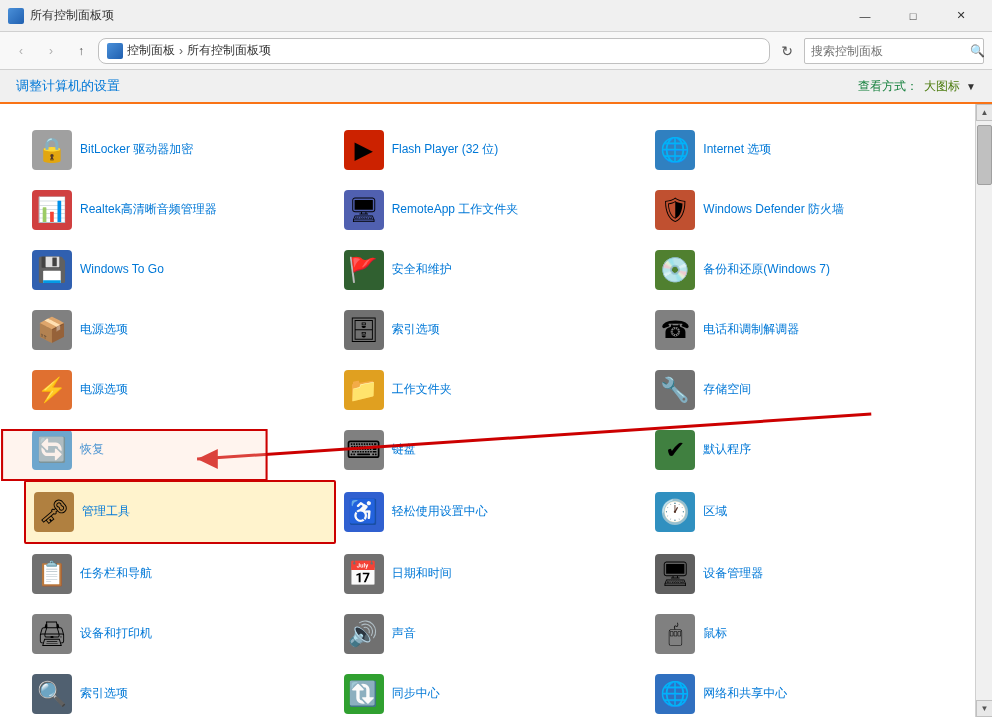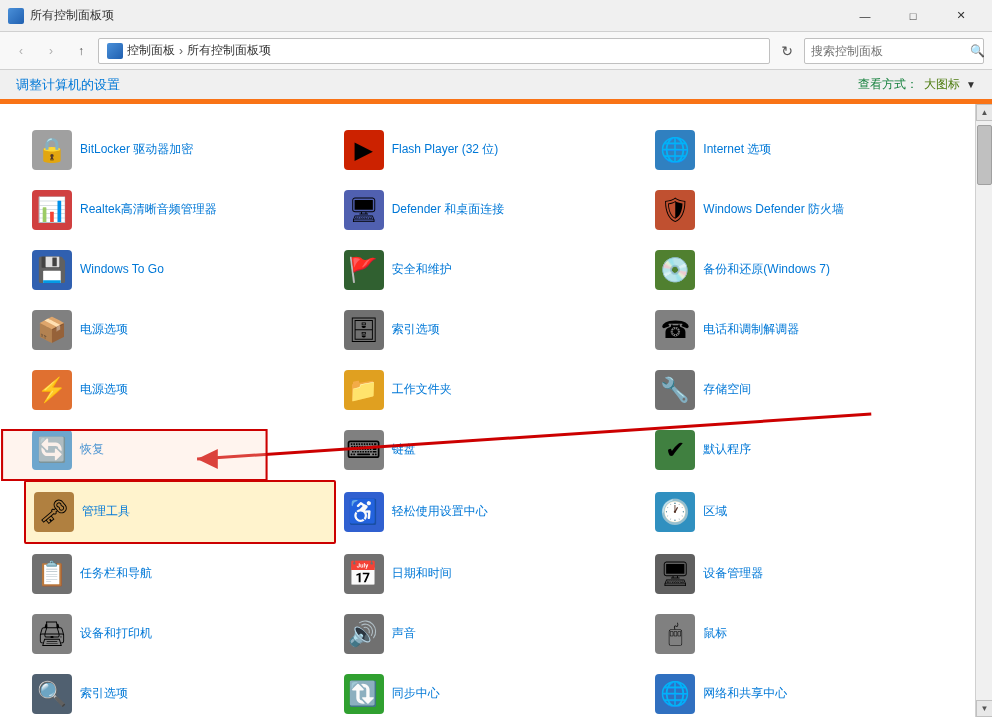--- a/index.html
+++ b/index.html
@@ -67,21 +67,21 @@
       display: flex; align-items: center; justify-content: center;
       font-size: 12px;
       color: #555;
     }
     .nav-btn.disabled { color: #b0b0b0; cursor: default; }
     .address-path {
       flex: 1;
       height: 26px;
       border: 1px solid #c0c0c0;
       background: #fff;
-      border-radius: 2px;
+      border-radius: 8px;
       display: flex;
       align-items: center;
       padding: 0 8px;
       gap: 4px;
     }
     .path-icon {
       width: 16px; height: 16px;
       background: linear-gradient(135deg, #4a90d9, #2060b0);
       border-radius: 2px;
       flex-shrink: 0;
@@ -118,21 +118,21 @@
       cursor: pointer; background: none; border: none;
     }
 
     
     .toolbar {
       background: #f0f0f0;
       height: 34px;
       display: flex;
       align-items: center;
       padding: 0 16px;
-      border-bottom: 5px solid #f97316;
+      border-bottom: 2px solid #f97316;
       justify-content: space-between;
     }
     .toolbar-left {
       color: #0078d7;
       font-size: 13px;
       font-weight: 500;
     }
     .toolbar-right {
       display: flex; align-items: center; gap: 6px;
       font-size: 12px; color: #333;
@@ -289,21 +289,21 @@
         <div class="cp-item">
     <div class="cp-icon" style="background:#d04040; font-size:22px; display:flex; align-items:center; justify-content:center; border-radius:4px; overflow:hidden;">
       <span style="font-size:24px;">📊</span>
     </div>
     <span class="cp-label">Realtek高清晰音频管理器</span>
   </div>
         <div class="cp-item">
     <div class="cp-icon" style="background:#5060b0; font-size:22px; display:flex; align-items:center; justify-content:center; border-radius:4px; overflow:hidden;">
       <span style="font-size:24px;">🖥</span>
     </div>
-    <span class="cp-label">Defender 和桌面连接</span>
+    <span class="cp-label">RemoteApp 工作文件夹</span>
   </div>
         <div class="cp-item">
     <div class="cp-icon" style="background:#c05030; font-size:22px; display:flex; align-items:center; justify-content:center; border-radius:4px; overflow:hidden;">
       <span style="font-size:24px;">🛡</span>
     </div>
     <span class="cp-label">Windows Defender 防火墙</span>
   </div>
         <div class="cp-item">
     <div class="cp-icon" style="background:#3060b0; font-size:22px; display:flex; align-items:center; justify-content:center; border-radius:4px; overflow:hidden;">
       <span style="font-size:24px;">💾</span>

